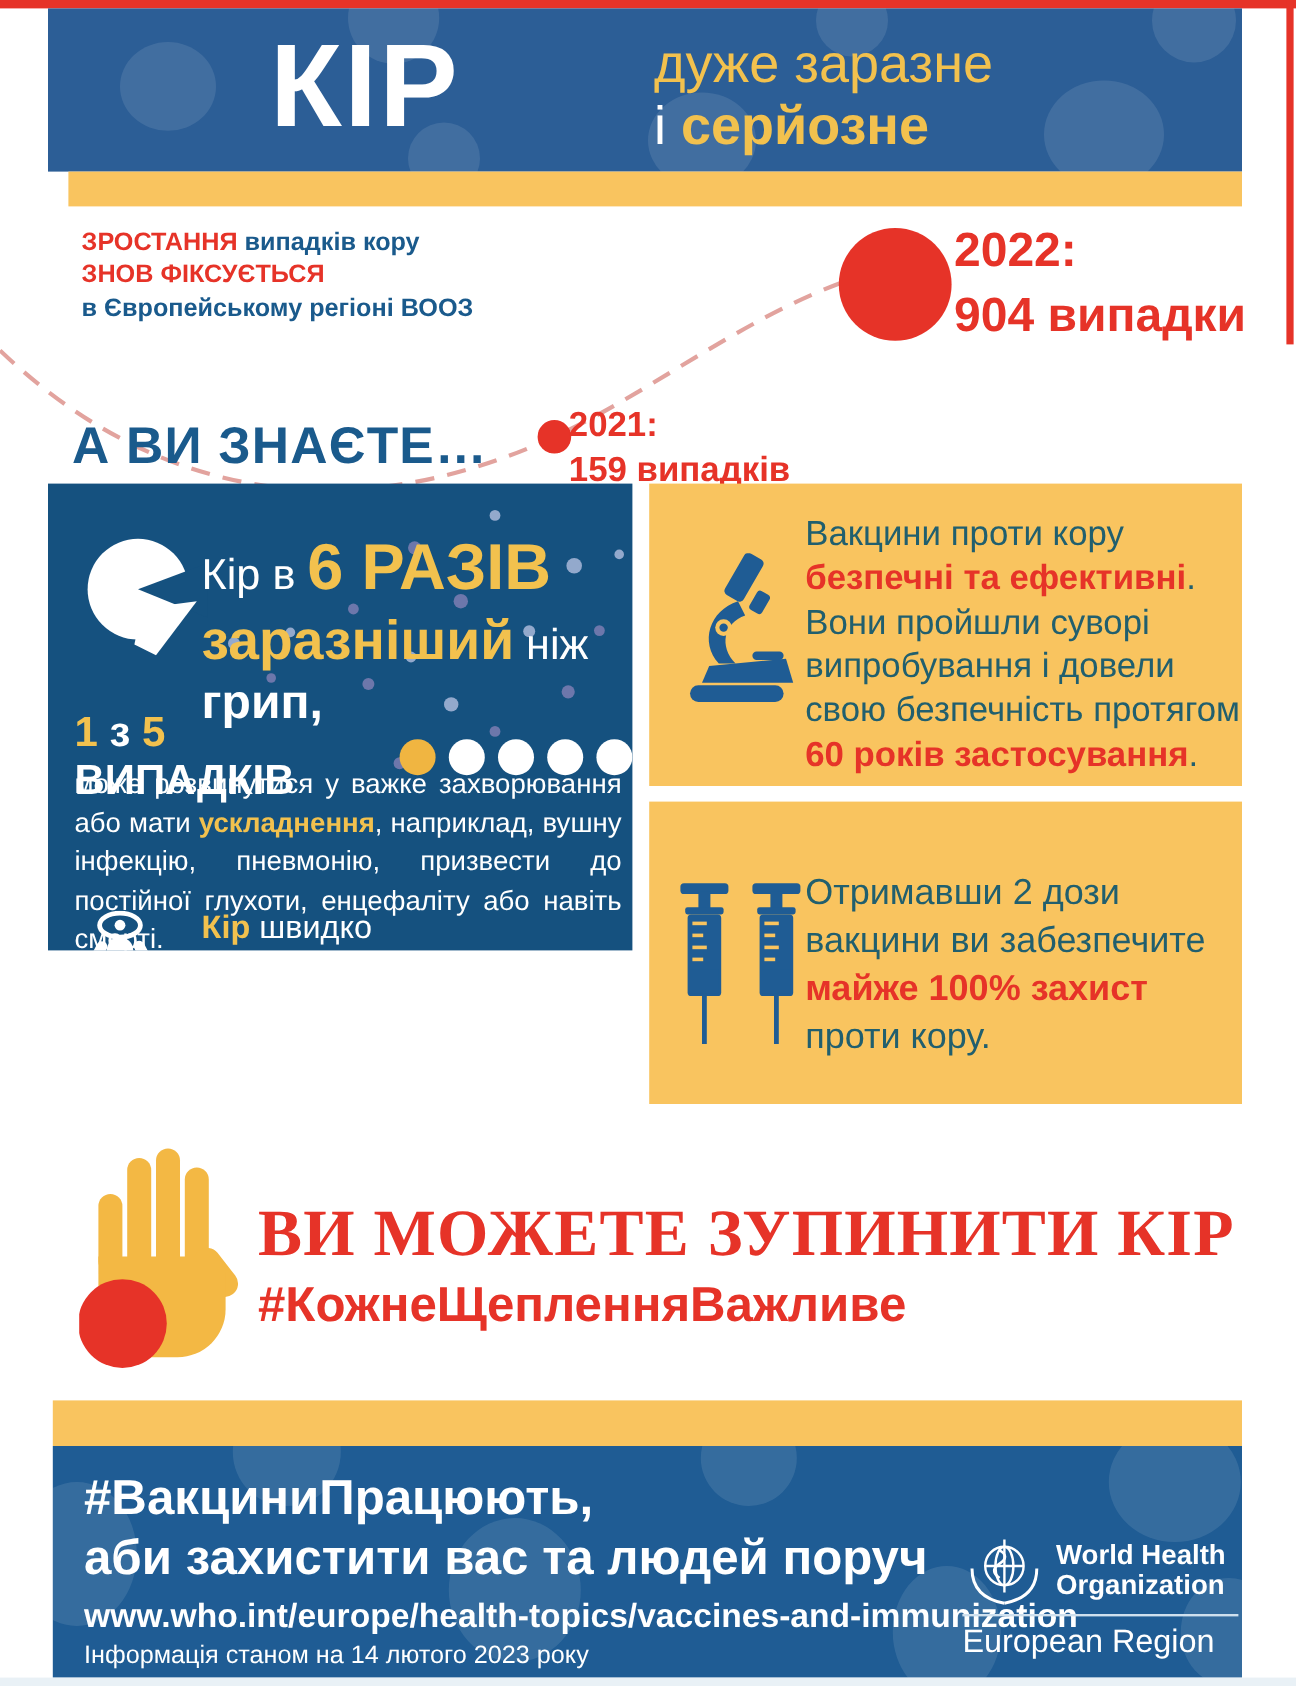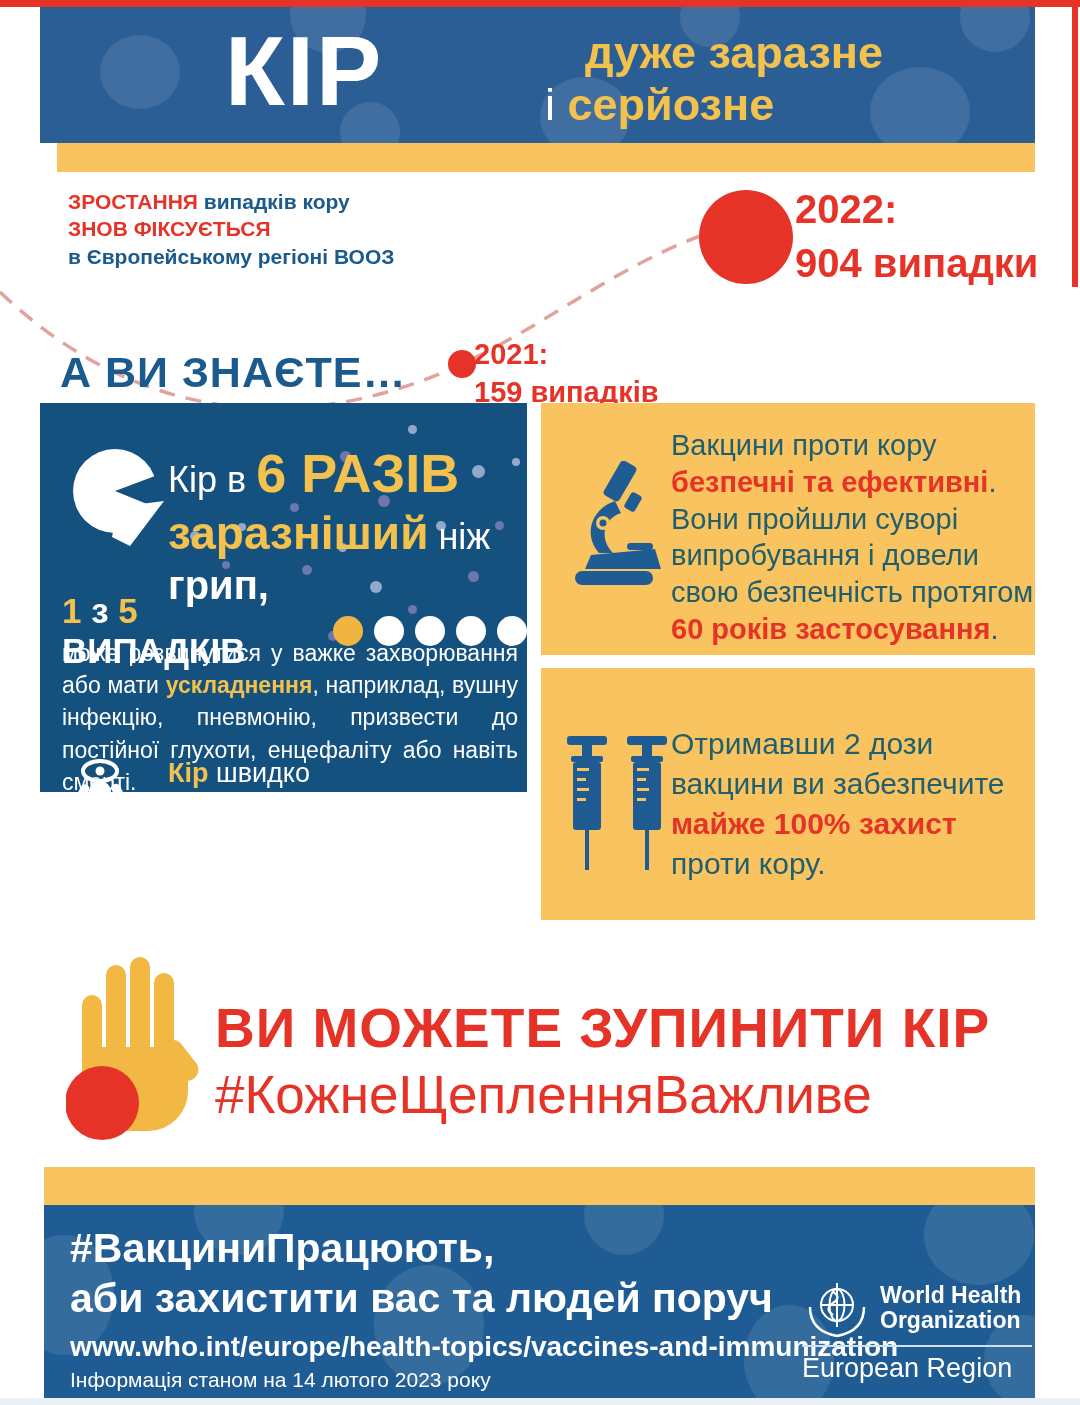--- a/index.html
+++ b/index.html
@@ -30,21 +30,21 @@
   .c-t{color:var(--teal);}
   .c-b{color:var(--blue-txt);font-weight:700;}
 
   .top-red-line{left:0;top:0;width:1080px;height:7px;background:var(--red);}
   .right-red-line{left:1072px;top:0;width:6px;height:287px;background:var(--red);}
 
   .header{left:40px;top:7px;width:995px;height:136px;background:var(--header-blue);overflow:hidden;}
   .hdr-circle{position:absolute;border-radius:50%;background:#ffffff;opacity:.10;}
   .hdr-title{position:absolute;left:185px;top:8px;font-size:98px;font-weight:700;color:#fff;letter-spacing:2px;}
   .hdr-sub{position:absolute;left:505px;top:20px;font-size:45px;line-height:1.15;}
-  .hdr-sub .l1{color:var(--yellow-txt);font-weight:700;margin-left:40px;}
+  .hdr-sub .l1{color:var(--yellow-txt);font-weight:400;}
 
   .stripe{background:var(--yellow);}
   .stripe1{left:57px;top:143px;width:978px;height:29px;}
   .stripe2{left:44px;top:1167px;width:991px;height:38px;}
 
   .rise{left:68px;top:188px;font-size:21px;line-height:1.3;}
   .dash-svg{left:0;top:180px;width:760px;height:260px;}
   .big-dot{left:699px;top:190px;width:94px;height:94px;border-radius:50%;background:var(--red);}
   .small-dot{left:448px;top:350px;width:28px;height:28px;border-radius:50%;background:var(--red);}
   .pt-2022{left:795px;top:182px;font-size:40px;line-height:1.35;font-weight:700;color:var(--red);}
@@ -60,22 +60,22 @@
   .bb-dots .d{width:30px;height:30px;border-radius:50%;}
   .bb-para{position:absolute;left:22px;top:234px;width:456px;font-size:23px;line-height:1.4;text-align:justify;color:#fff;}
   .bb-spread{position:absolute;left:128px;top:352px;width:315px;font-size:27px;line-height:1.4;color:#fff;}
 
   .ybox{background:var(--yellow);}
   .ybox1{left:541px;top:403px;width:494px;height:252px;}
   .ybox2{left:541px;top:668px;width:494px;height:252px;}
   .ybox-text{position:absolute;left:130px;top:24px;font-size:29px;line-height:1.27;}
   .ybox2 .ybox-text{top:56px;font-size:30px;line-height:1.33;}
 
-  .stop-title{left:215px;top:996px;font-size:55px;font-weight:700;color:var(--red);letter-spacing:1px;}
-  .stop-tag{left:215px;top:1064px;font-size:53px;font-weight:400;color:var(--red);}
+  .stop-title{left:215px;top:996px;font-size:55px;font-weight:700;color:var(--red);letter-spacing:1px;font-family:Liberation Serif, serif;}
+  .stop-tag{left:215px;top:1064px;font-size:41px;font-weight:700;color:var(--red);}
 
   .footer{left:44px;top:1205px;width:991px;height:193px;background:var(--footer-blue);overflow:hidden;}
   .ftr-circle{position:absolute;border-radius:50%;background:#ffffff;opacity:.10;}
   .ftr-l1{position:absolute;left:26px;top:20px;font-size:41px;font-weight:700;color:#fff;}
   .ftr-l2{position:absolute;left:26px;top:70px;font-size:41px;font-weight:700;color:#fff;}
   .ftr-url{position:absolute;left:26px;top:126px;font-size:28px;font-weight:700;color:#fff;}
   .ftr-info{position:absolute;left:26px;top:163px;font-size:21px;color:#fff;}
   .who{position:absolute;left:758px;top:74px;width:232px;color:#fff;}
   .who-name{position:absolute;left:78px;top:4px;font-size:23px;font-weight:700;line-height:1.1;}
   .who-line{position:absolute;left:0;top:66px;width:230px;height:2px;background:#cfe0ee;}

